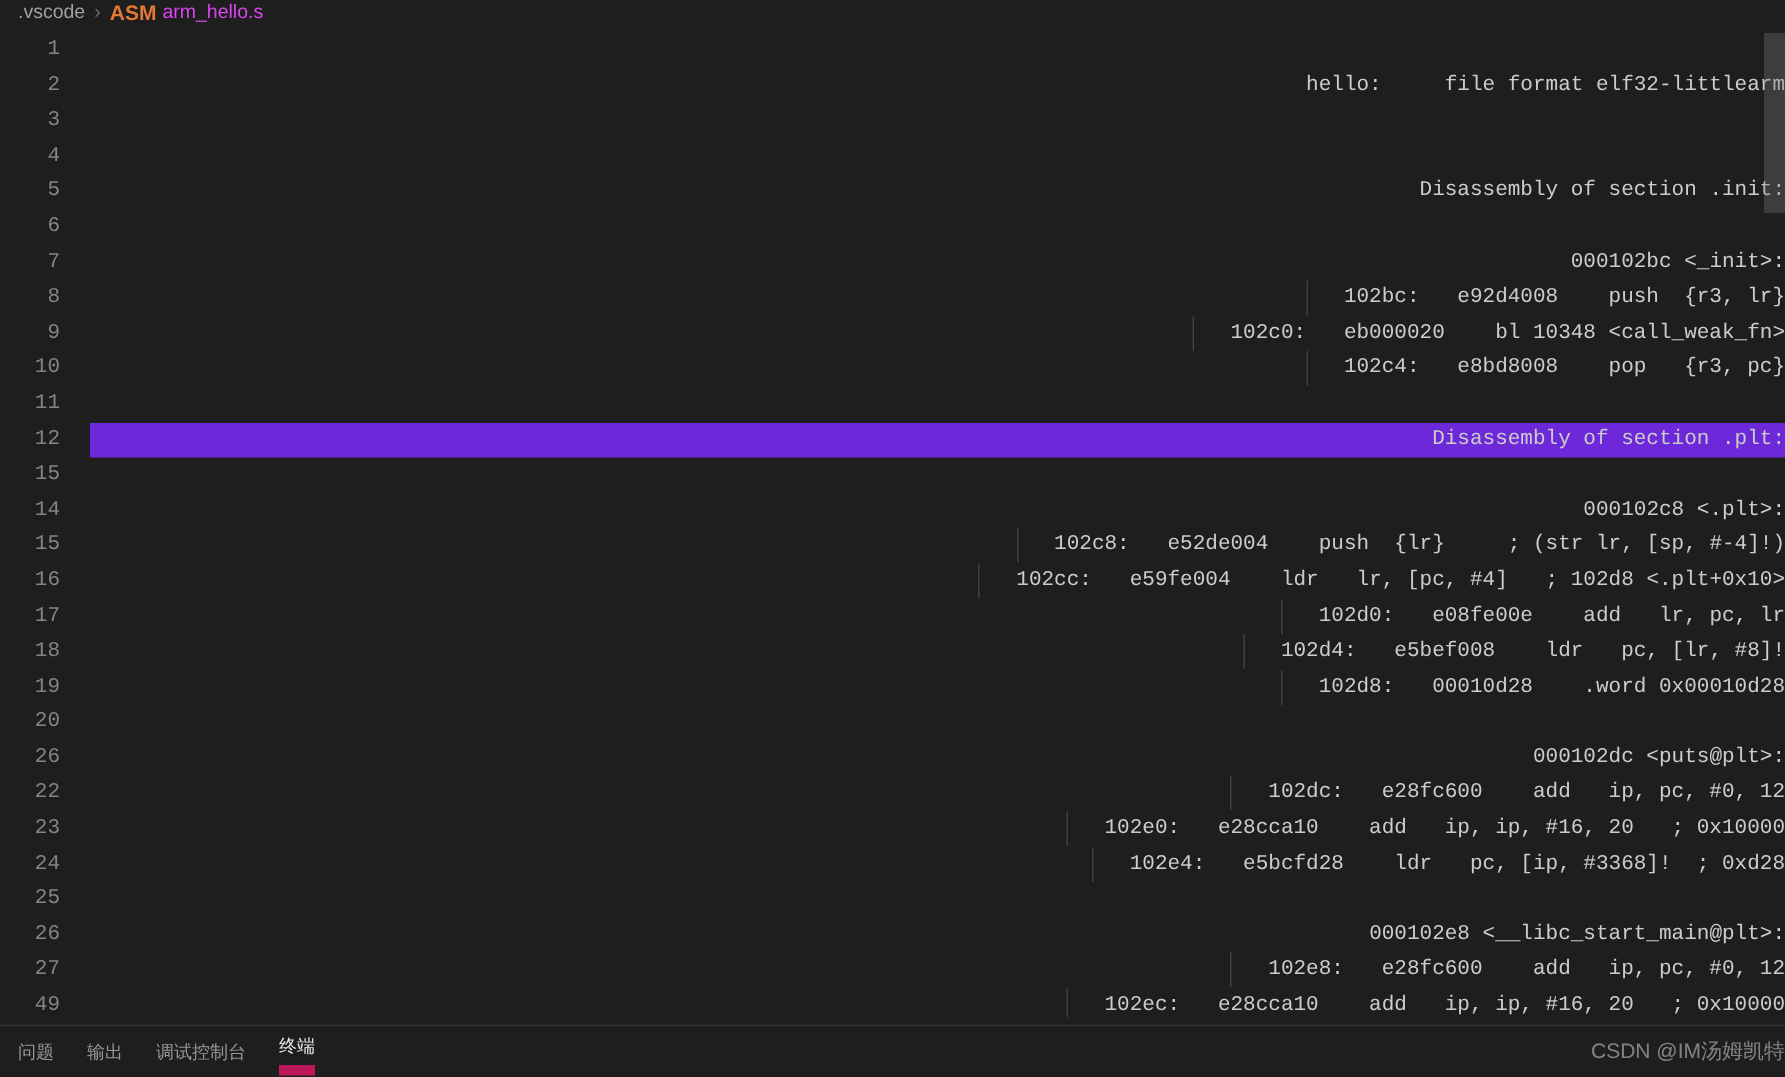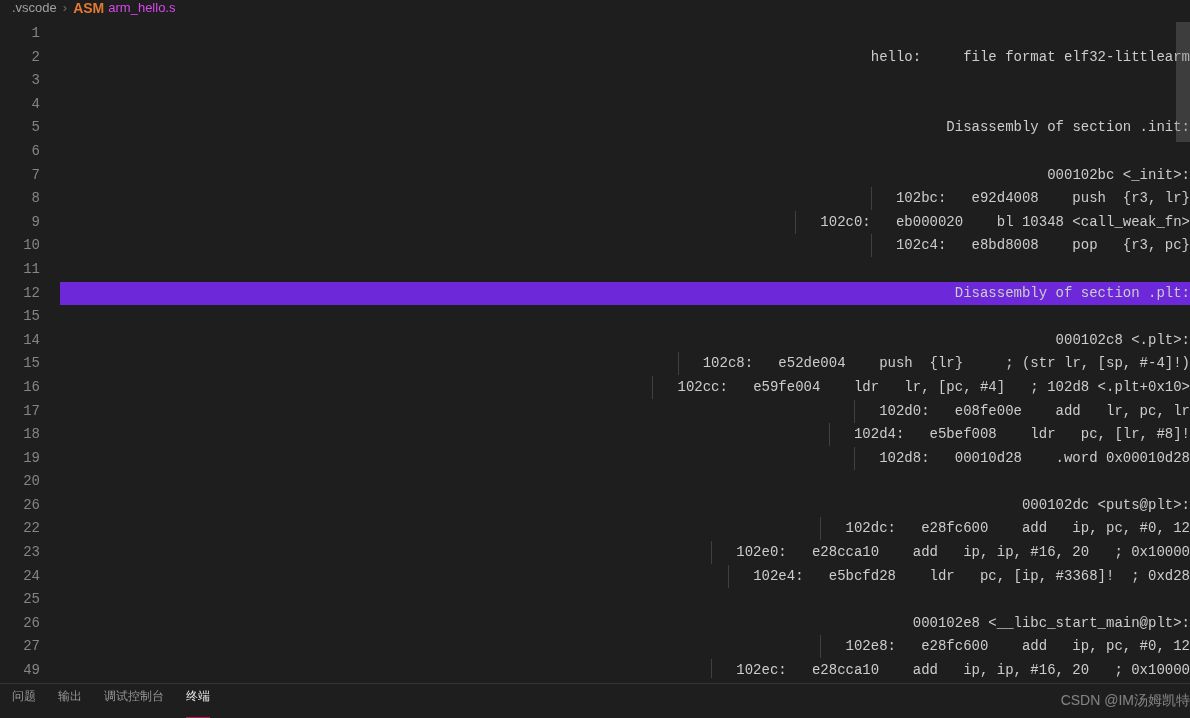--- a/index.html
+++ b/index.html
@@ -56,33 +56,34 @@
 .code .line.current { background: #6d28d9; }
 .panel-tabs {
   position: absolute;
   bottom: 0;
   left: 0;
   right: 0;
   height: 35px;
   background: #1e1e1e;
   border-top: 1px solid #333;
   display: flex;
+  align-items: center;
   padding: 0 12px;
   font-family: -apple-system, 'Segoe UI', sans-serif;
   font-size: 12px;
 }
 .panel-tabs .tab {
   color: #969696;
   margin-right: 22px;
   cursor: pointer;
   padding: 4px 0;
 }
 .panel-tabs .tab.active {
   color: #e7e7e7;
-  border-bottom: 1px solid #be185d;
+  border-bottom: 7px solid #be185d;
 }
 .watermark {
   position: absolute;
   bottom: 8px;
   right: 0;
   color: rgba(230,230,230,0.5);
   font-size: 14px;
   font-family: -apple-system, 'Segoe UI', sans-serif;
 }
 .scrollbar {

